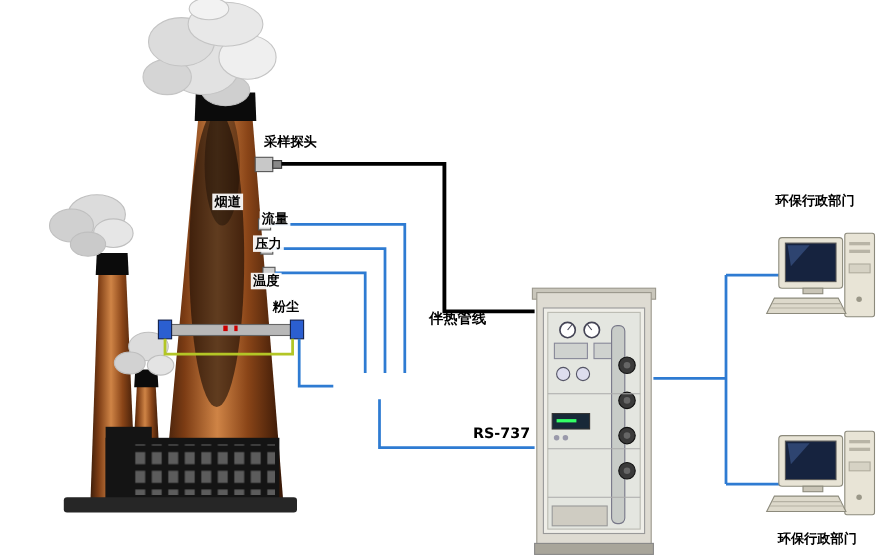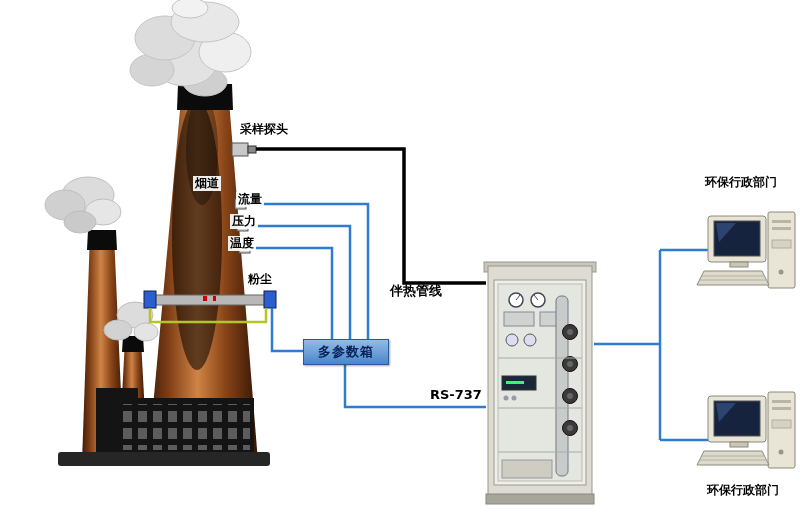--- a/index.html
+++ b/index.html
@@ -160,22 +160,21 @@
     </g>
 
     <use href="#pc"></use>
     <use href="#pc" y="180"></use>
   </svg>
 
   <div class="lbl" style="left:238px;top:122px">采样探头</div>
   <div class="lbl" style="left:193px;top:176px">烟道</div>
   <div class="lbl" style="left:236px;top:192px">流量</div>
   <div class="lbl" style="left:230px;top:214px">压力</div>
-  <div class="lbl" style="left:228px;top:236px">温度</div>
+  <div class="lbl" style="left:228px;top:248px">温度</div>
   <div class="lbl" style="left:246px;top:272px">粉尘</div>
   <div class="lbl big plain" style="left:388px;top:283px">伴热管线</div>
   <div class="lbl big plain" style="left:428px;top:387px">RS-737</div>
   <div class="lbl plain" style="left:703px;top:175px">环保行政部门</div>
   <div class="lbl plain" style="left:705px;top:483px">环保行政部门</div>
 
-  <div class="param-box">多参数箱</div>
 
 </div>
 
 </body></html>

